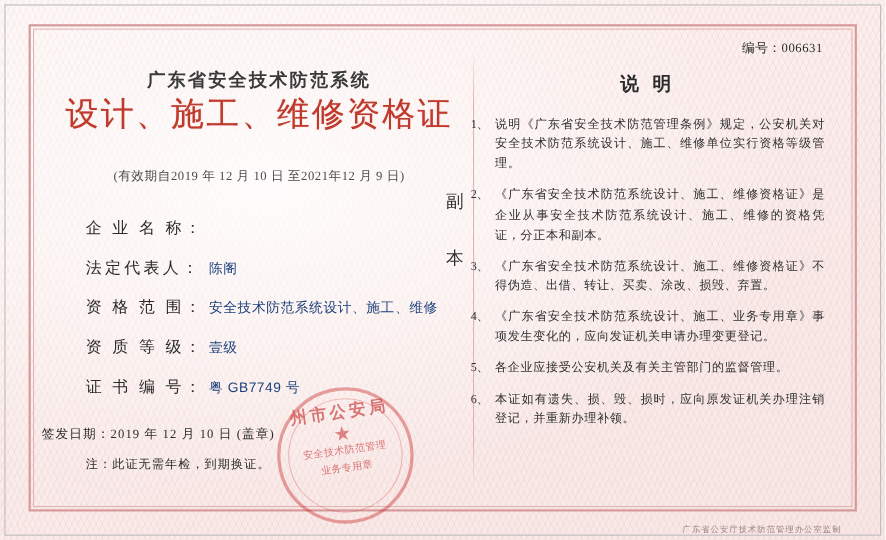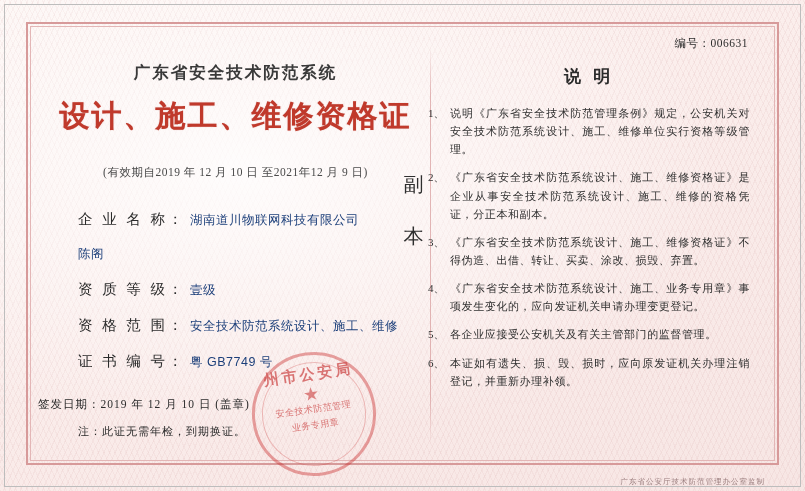--- a/index.html
+++ b/index.html
@@ -60,38 +60,37 @@
     color: #3a3a3a;
     font-weight: bold;
     font-family: "Liberation Serif", serif;
     margin-top: 22px;
   }
   #main-title {
     text-align: center;
     font-size: 30px;
     letter-spacing: 2px;
     color: #c0392b;
-    font-weight: bold;
-    margin-top: 12px;
+    font-weight: normal;
     text-shadow: 0 0 1px rgba(160,30,20,0.4);
   }
   #validity {
     text-align: center;
     font-size: 11.5px;
     color: #4a4a4a;
     margin-top: 28px;
     letter-spacing: 0.5px;
   }
   #fu-ben {
     position: absolute;
     right: 6px;
     top: 118px;
     width: 26px;
     text-align: center;
-    font-size: 20px;
+    font-size: 16px;
     color: #2e2e2e;
     line-height: 52px;
     letter-spacing: 1px;
   }
   #fields {
     margin-top: 30px;
     margin-left: 40px;
   }
   .field-row {
     display: flex;
@@ -262,32 +261,32 @@
 
     <div id="main-title">设计、施工、维修资格证</div>
 
     <div id="validity">(有效期自2019 年 12 月 10 日 至2021年12 月 9 日)</div>
 
     <div id="fu-ben">副本</div>
 
     <div id="fields">
       <div class="field-row">
         <span class="field-label">企 业 名 称：</span>
-        <span class="field-value">湖南道川物联网科技有限公司</span>
-      </div>
-      <div class="field-row">
+      </div>
+      <div class="field-row">
+        <span class="field-label">法定代表人：</span>
         <span class="field-value">陈阁</span>
+      </div>
+      <div class="field-row">
+        <span class="field-label">资 格 范 围：</span>
+        <span class="field-value">安全技术防范系统设计、施工、维修</span>
       </div>
       <div class="field-row">
         <span class="field-label">资 质 等 级：</span>
         <span class="field-value">壹级</span>
-      </div>
-      <div class="field-row">
-        <span class="field-label">资 格 范 围：</span>
-        <span class="field-value">安全技术防范系统设计、施工、维修</span>
       </div>
       <div class="field-row">
         <span class="field-label">证 书 编 号：</span>
         <span class="field-value">粤 GB7749 号</span>
       </div>
     </div>
 
     <div id="issue-row">签发日期：2019 年 12 月 10 日 (盖章)</div>
     <div id="note-row">注：此证无需年检，到期换证。</div>
   </div>

